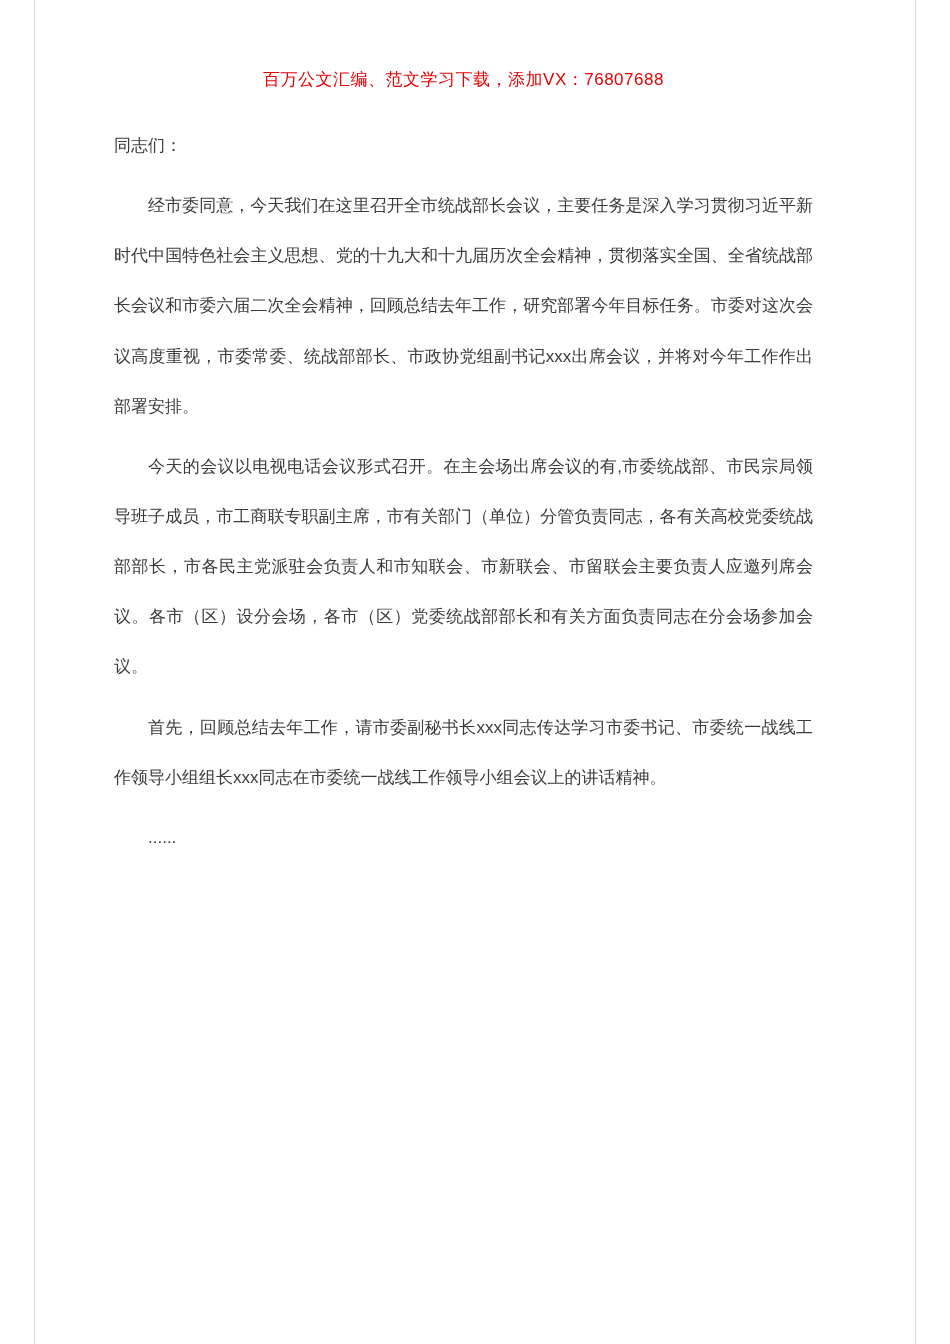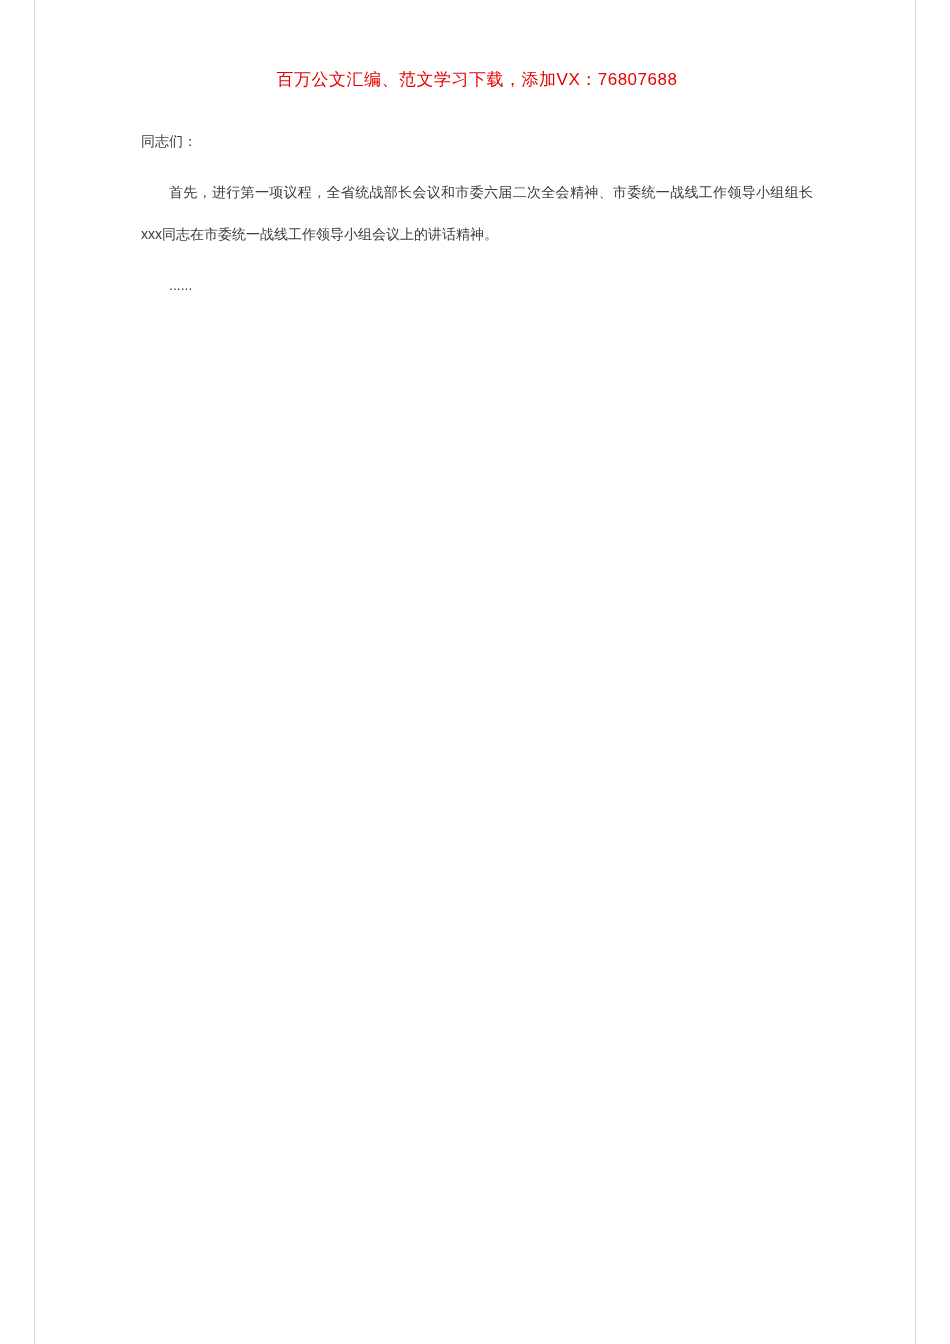--- a/index.html
+++ b/index.html
@@ -17,35 +17,35 @@
     display: flex;
     justify-content: center;
   }
 
   .page {
     width: 882px;
     min-height: 1344px;
     background: #ffffff;
     border-left: 1px solid #d8d8d8;
     border-right: 1px solid #d8d8d8;
-    padding: 68px 102px 60px 106px;
+    padding: 68px 102px 60px 79px;
   }
 
   .doc-header {
     text-align: center;
     color: #e60000;
     font-size: 17px;
     letter-spacing: 0.5px;
     margin-bottom: 30px;
     white-space: nowrap;
   }
 
   .doc-body {
     color: #3b3b3b;
-    font-size: 14px;
+    font-size: 17px;
     line-height: 2.95;
     text-align: justify;
   }
 
   .doc-body p {
     margin-bottom: 10px;
   }
 
   .salutation {
     text-indent: 0;
@@ -60,23 +60,25 @@
 
 <div class="viewport">
   <div class="page">
 
     <div class="doc-header">百万公文汇编、范文学习下载，添加VX：76807688</div>
 
     <div class="doc-body">
 
       <p class="salutation">同志们：</p>
 
+      <p class="para">经市委同意，今天我们在这里召开全市统战部长会议，主要任务是深入学习贯彻习近平新时代中国特色社会主义思想、党的十九大和十九届历次全会精神，贯彻落实全国、全省统战部长会议和市委六届二次全会精神，回顾总结去年工作，研究部署今年目标任务。市委对这次会议高度重视，市委常委、统战部部长、市政协党组副书记xxx出席会议，并将对今年工作作出部署安排。</p>
+
+      <p class="para">今天的会议以电视电话会议形式召开。在主会场出席会议的有,市委统战部、市民宗局领导班子成员，市工商联专职副主席，市有关部门（单位）分管负责同志，各有关高校党委统战部部长，市各民主党派驻会负责人和市知联会、市新联会、市留联会主要负责人应邀列席会议。各市（区）设分会场，各市（区）党委统战部部长和有关方面负责同志在分会场参加会议。</p>
 
 
-
-      <p class="para">首先，进行第一项议程，全省统战部长会议和市委六届二次全会精神、市委统一战线工作领导小组组长xxx同志在市委统一战线工作领导小组会议上的讲话精神。</p>
+      <p class="para">首先，回顾总结去年工作，请市委副秘书长xxx同志传达学习市委书记、市委统一战线工作领导小组组长xxx同志在市委统一战线工作领导小组会议上的讲话精神。</p>
 
       <p class="para">......</p>
 
 
     </div>
   </div>
 </div>
 
 </body></html>

